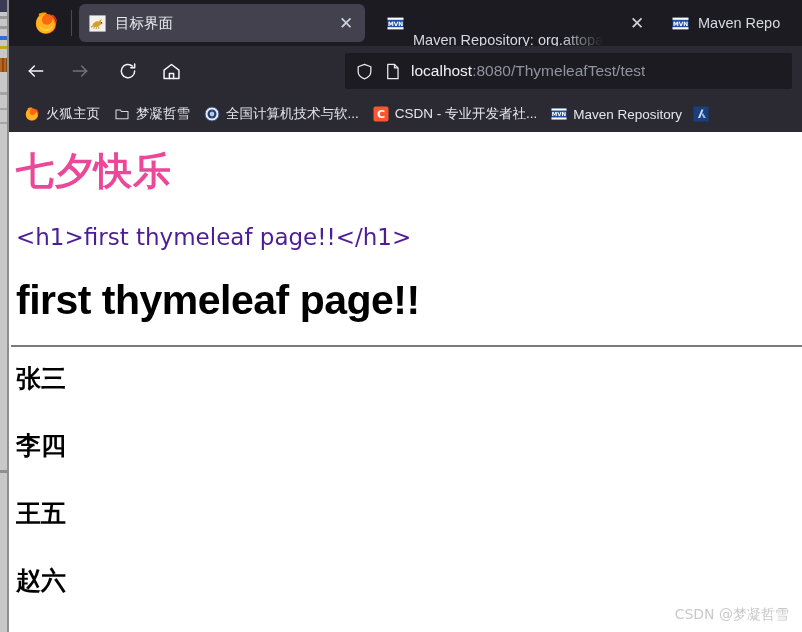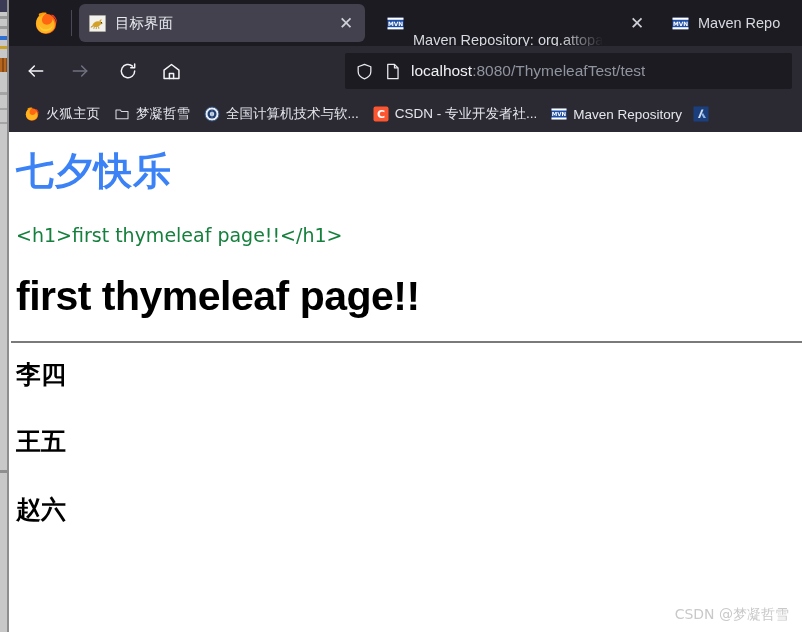--- a/index.html
+++ b/index.html
@@ -68,24 +68,24 @@
   .bm { height:26px; display:flex; align-items:center; gap:6px;
     padding:0 7px; border-radius:4px; flex:none; }
   .bm-label { font-size:13.5px; color:#e4e6eb; white-space:nowrap; }
   .bm-ico { width:16px; height:16px; flex:none; display:block; }
 
   
   .content { position:absolute; left:11px; top:132px; width:791px; height:500px;
     background:#ffffff; overflow:hidden; }
   .page-pad { padding:0 0 0 5px; }
 
-  .h1-cn { font-size:38px; font-weight:bold; color:#3b82f6; letter-spacing:1px;
+  .h1-cn { font-size:38px; font-weight:bold; color:#ec4899; letter-spacing:1px;
     margin:18px 0 0 0; line-height:1.15;
     font-family:"DejaVu Sans","Liberation Sans",sans-serif; }
-  .p-escaped { font-size:19px; color:#15803d; margin:30px 0 0 0;
+  .p-escaped { font-size:23px; color:#4c1d95; margin:30px 0 0 0;
     font-family:"DejaVu Sans","Liberation Sans",sans-serif; font-weight:400; }
   .h1-en { font-size:41px; font-weight:bold; color:#000; margin:28px 0 0 0;
     line-height:1.1; letter-spacing:-0.5px; }
   .divider { border:0; border-top:2px solid #7a7a7a; margin:22px 0 0 -5px;
     width:791px; }
   .namelist { margin-top:18px; }
   .name-row { font-size:25px; font-weight:bold; color:#000; margin-bottom:40px;
     font-family:"DejaVu Sans","Liberation Sans",sans-serif; line-height:1.1; }
 
   .watermark { position:absolute; right:13px; bottom:8px; font-size:14px;
@@ -267,20 +267,21 @@
 
       <h1 class="h1-cn">七夕快乐</h1>
 
       <p class="p-escaped">&lt;h1&gt;first thymeleaf page!!&lt;/h1&gt;</p>
 
       <h1 class="h1-en">first thymeleaf page!!</h1>
 
       <hr class="divider">
 
       <div class="namelist">
+        <div class="name-row">张三</div>
         <div class="name-row">李四</div>
         <div class="name-row">王五</div>
         <div class="name-row">赵六</div>
       </div>
     </div>
 
     <div class="watermark">CSDN @梦凝哲雪</div>
   </div>
 
 </div>

